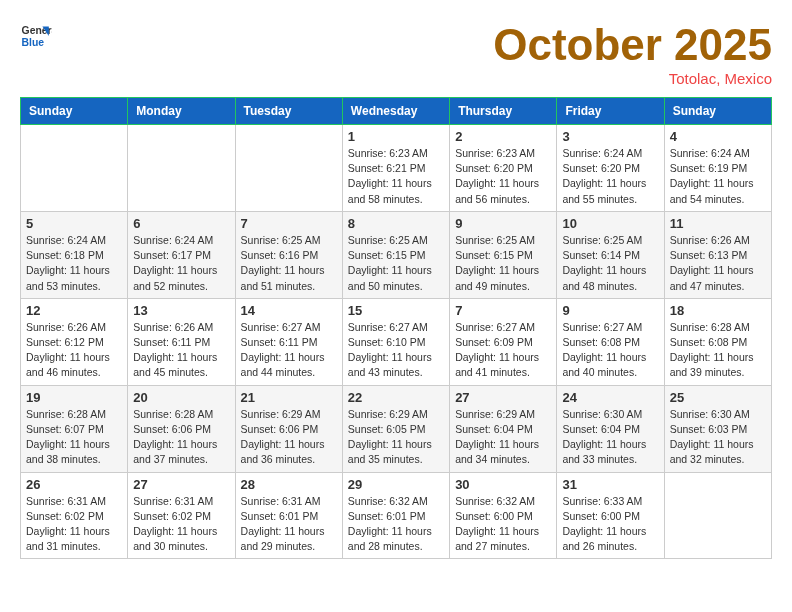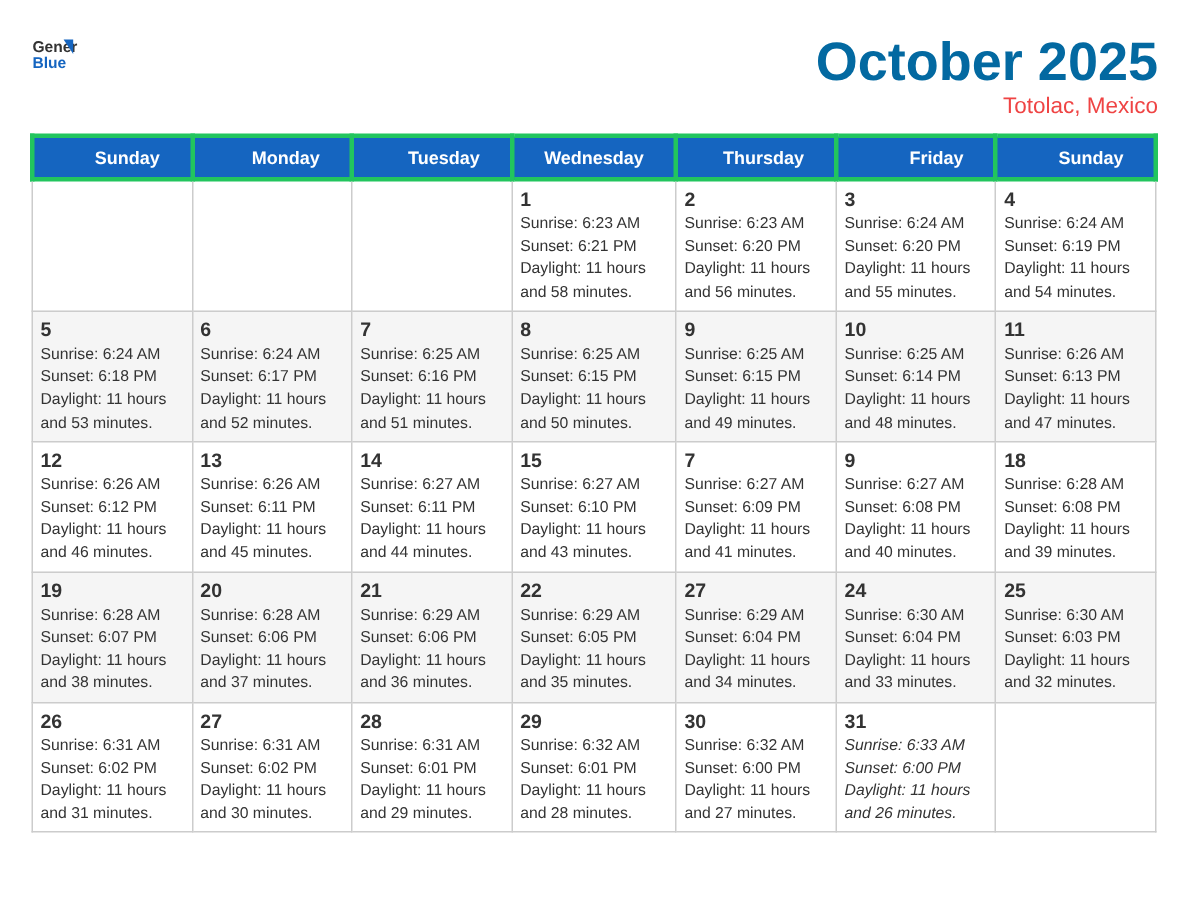--- a/index.html
+++ b/index.html
@@ -22,40 +22,40 @@
       gap: 6px;
     }
     .logo-icon {
       width: 32px;
       height: 32px;
     }
     .title-block {
       text-align: right;
     }
     .month-title {
-      font-size: 36px;
+      font-size: 44px;
       font-weight: bold;
-      color: #0369a1;
+      color: #a16207;
     }
     .location {
       font-size: 15px;
       color: #ef4444;
     }
     .calendar {
       width: 100%;
       border-collapse: collapse;
       font-size: 11px;
     }
     .calendar th {
       background: #1565c0;
       color: #fff;
-      padding: 6px 20px;
-      text-align: right;
+      padding: 6px 8px;
+      text-align: left;
       font-size: 12px;
-      border: 3px solid #22c55e;
+      border: 1px solid #22c55e;
     }
     .calendar td {
       border: 1px solid #ccc;
       padding: 4px 5px;
       vertical-align: top;
       width: calc(100% / 7);
       min-height: 80px;
       background: #fff;
     }
     .calendar tr:nth-child(even) td {
@@ -324,21 +324,21 @@
         </td>
         <td>
           <span class="day-num">30</span>
           <div class="day-info" style="white-space: pre-line;">Sunrise: 6:32 AM
 Sunset: 6:00 PM
 Daylight: 11 hours
 and 27 minutes.</div>
         </td>
         <td>
           <span class="day-num">31</span>
-          <div class="day-info" style="white-space: pre-line; font-style: italic;">Sunrise: 6:33 AM
+          <div class="day-info" style="white-space: pre-line;">Sunrise: 6:33 AM
 Sunset: 6:00 PM
 Daylight: 11 hours
 and 26 minutes.</div>
         </td>
         <td class="empty-cell"></td>
       </tr>
     </tbody>
 </table>
 
 </body></html>

